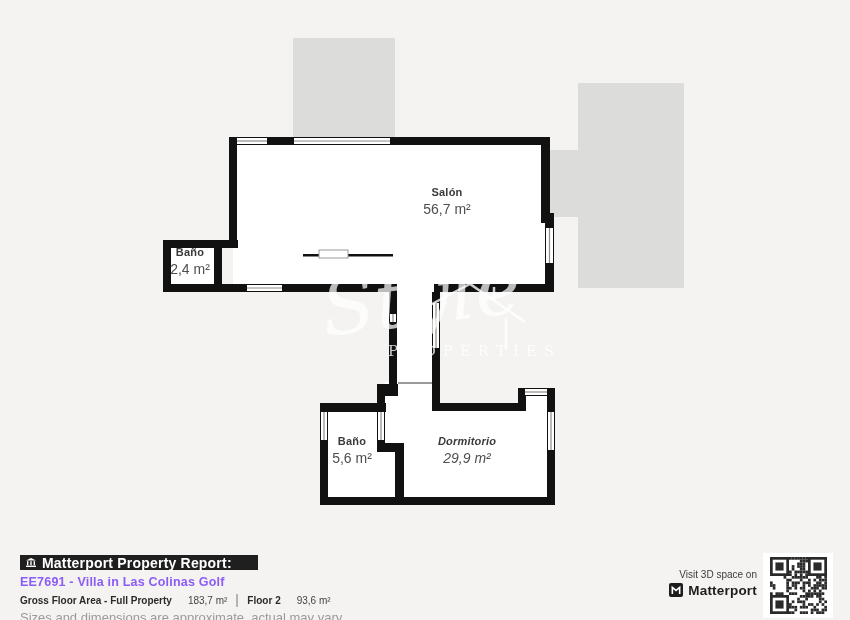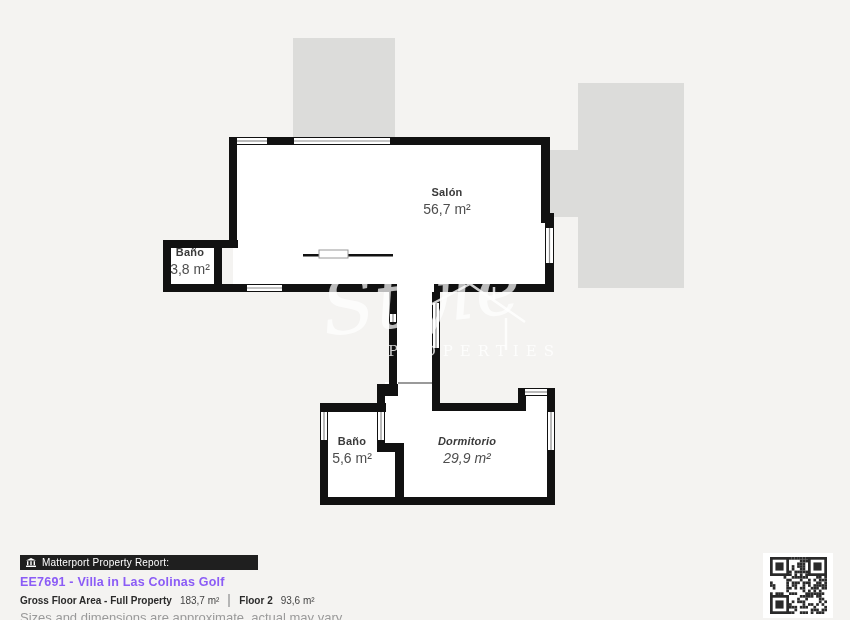--- a/index.html
+++ b/index.html
@@ -20,25 +20,25 @@
   }
   .wm-caption{
     position:absolute;left:388px;top:342px;font-size:15px;letter-spacing:7px;
     color:rgba(255,255,255,.8);font-family:"DejaVu Serif",serif;pointer-events:none;
   }
   
   .report-badge{
     position:absolute;left:20px;top:555px;width:238px;height:15px;background:#1f1f1f;
     display:flex;align-items:center;gap:6px;padding-left:6px;box-sizing:border-box;
   }
-  .report-badge span{color:#fff;font-size:10px;font-weight:normal;letter-spacing:.2px;}
+  .report-badge span{color:#fff;font-size:14px;font-weight:bold;letter-spacing:.2px;}
   .prop-title{position:absolute;left:20px;top:575px;font-size:12.5px;font-weight:bold;color:#8b5cf6;letter-spacing:.2px;}
   .prop-meta{position:absolute;left:20px;top:594px;font-size:10px;color:#3b3b3b;display:flex;align-items:center;}
   .prop-meta b{font-weight:bold;color:#2a2a2a;}
-  .prop-meta .val{margin-left:8px;color:#444;}
+  .prop-meta .val{margin-left:16px;color:#444;}
   .meta-divider{display:inline-block;width:2px;height:13px;background:#b5b5b5;margin:0 9px;}
   .prop-note{position:absolute;left:20px;top:610px;font-size:13px;color:#9a9a9a;}
   
   .cta{position:absolute;right:93px;top:569px;text-align:right;}
   .cta-visit{font-size:10px;color:#3c3c3c;}
   .cta-brand{margin-top:2px;display:flex;align-items:center;justify-content:flex-end;gap:4px;}
   .cta-brand span{font-size:13.5px;font-weight:bold;color:#1d1d1d;letter-spacing:.2px;}
   .qr-panel{position:absolute;left:763px;top:553px;width:70px;height:65px;background:#ffffff;
     display:flex;align-items:center;justify-content:center;}
 </style>
@@ -131,21 +131,21 @@
 
   <div class="wm-script">Style</div>
   <div class="wm-caption">PROPERTIES</div>
 
   <div class="room-label" style="left:447px;top:186px;">
     <div class="room-name">Salón</div>
     <div class="room-area">56,7 m²</div>
   </div>
   <div class="room-label" style="left:190px;top:246px;">
     <div class="room-name">Baño</div>
-    <div class="room-area">3,8 m²</div>
+    <div class="room-area">2,4 m²</div>
   </div>
   <div class="room-label" style="left:352px;top:435px;">
     <div class="room-name">Baño</div>
     <div class="room-area">5,6 m²</div>
   </div>
   <div class="room-label" style="left:467px;top:435px;font-style:italic;">
     <div class="room-name">Dormitorio</div>
     <div class="room-area">29,9 m²</div>
   </div>
 
@@ -164,20 +164,30 @@
   <div class="prop-title">EE7691 - Villa in Las Colinas Golf</div>
   <div class="prop-meta">
     <b>Gross Floor Area - Full Property</b>
     <span class="val">183,7 m²</span>
     <span class="meta-divider"></span>
     <b>Floor 2</b>
     <span class="val">93,6 m²</span>
   </div>
   <div class="prop-note">Sizes and dimensions are approximate, actual may vary</div>
 
+  <div class="cta">
+    <div class="cta-visit">Visit 3D space on</div>
+    <div class="cta-brand">
+      <svg width="16" height="16" viewBox="0 0 24 24">
+        <rect x="1.5" y="1.5" width="21" height="21" rx="3" fill="#1d1d1d"></rect>
+        <path d="M6.5 18 V8.2 L12 12.6 L17.5 8.2 V18" fill="none" stroke="#ffffff" stroke-width="2.4"></path>
+      </svg>
+      <span>Matterport</span>
+    </div>
+  </div>
   <div class="qr-panel">
     <svg width="57" height="57" viewBox="0 0 56.7 56.7" fill="#2a2a2a">
         <rect x="18.9" y="0.0" width="2.7" height="2.7"></rect>
         <rect x="21.6" y="0.0" width="2.7" height="2.7"></rect>
         <rect x="24.3" y="0.0" width="2.7" height="2.7"></rect>
         <rect x="27.0" y="0.0" width="2.7" height="2.7"></rect>
         <rect x="29.7" y="0.0" width="2.7" height="2.7"></rect>
         <rect x="32.4" y="0.0" width="2.7" height="2.7"></rect>
         <rect x="35.1" y="0.0" width="2.7" height="2.7"></rect>
         <rect x="29.7" y="2.7" width="2.7" height="2.7"></rect>

